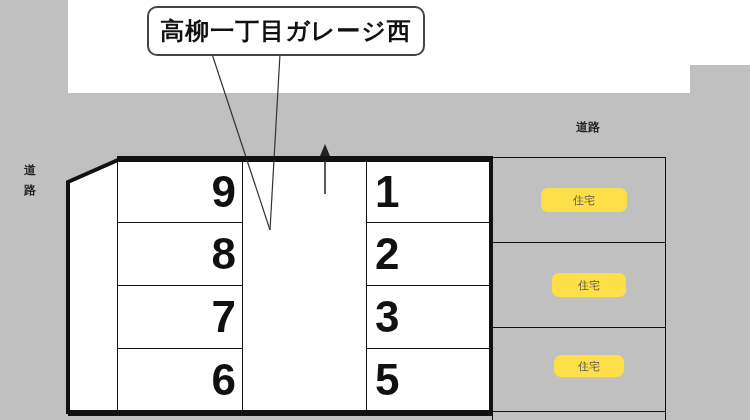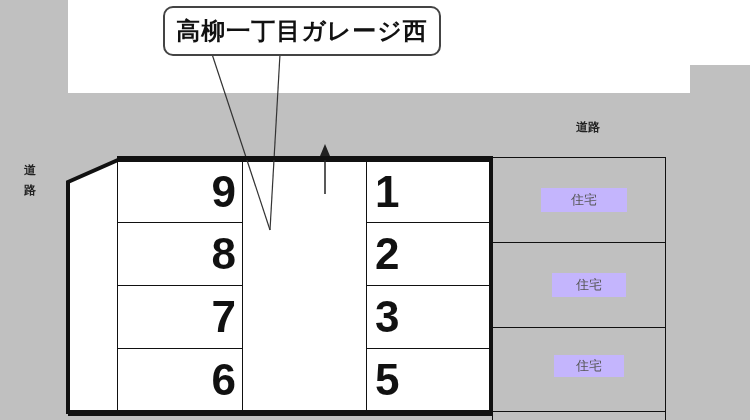--- a/index.html
+++ b/index.html
@@ -1,25 +1,25 @@
 <!DOCTYPE html>
 <html><head>
 <meta charset="utf-8">
 <style>
   html,body{margin:0;padding:0;}
   body{width:750px;height:420px;position:relative;overflow:hidden;background:#c0c0c0;font-family:"DejaVu Sans","Liberation Sans",sans-serif;}
   .abs{position:absolute;}
   .white{background:#ffffff;}
-  .title-bubble{position:absolute;left:163px;top:6px;width:278px;height:50px;border:2px solid #444;border-radius:10px;background:#fff;box-sizing:border-box;display:flex;align-items:center;justify-content:center;font-weight:bold;font-size:24px;color:#111;letter-spacing:1px;z-index:5;}
+  .title-bubble{position:absolute;left:147px;top:6px;width:278px;height:50px;border:2px solid #444;border-radius:10px;background:#fff;box-sizing:border-box;display:flex;align-items:center;justify-content:center;font-weight:bold;font-size:24px;color:#111;letter-spacing:1px;z-index:5;}
   .road-label{position:absolute;font-weight:bold;font-size:12px;color:#222;line-height:20px;}
   .slot{position:absolute;background:#fff;border:1.5px solid #111;box-sizing:border-box;font-family:"Liberation Sans","DejaVu Sans",sans-serif;font-weight:bold;font-size:44px;color:#111;display:flex;align-items:center;}
   .slot.left{justify-content:flex-end;padding-right:6px;}
   .slot.right{justify-content:flex-start;padding-left:8px;}
   .house{position:absolute;background:#c0c0c0;border-left:1px solid #111;border-right:1.5px solid #111;border-bottom:1.5px solid #111;box-sizing:border-box;}
-  .house-label{position:absolute;background:#c4b5fd;font-size:13px;color:#555;display:flex;align-items:center;justify-content:center;}
+  .house-label{position:absolute;background:#fde047;font-size:11px;color:#555;display:flex;align-items:center;justify-content:center;border-radius:7px;}
 </style>
 </head>
 <body>
 
 <div class="abs white" style="left:68px;top:0;width:622px;height:93px;"></div>
 <div class="abs white" style="left:690px;top:0;width:60px;height:65px;"></div>
 
 <div class="abs white" style="left:68px;top:158px;width:424px;height:256px;"></div>
 
 <svg class="abs" style="left:0;top:0;" width="750" height="420">

